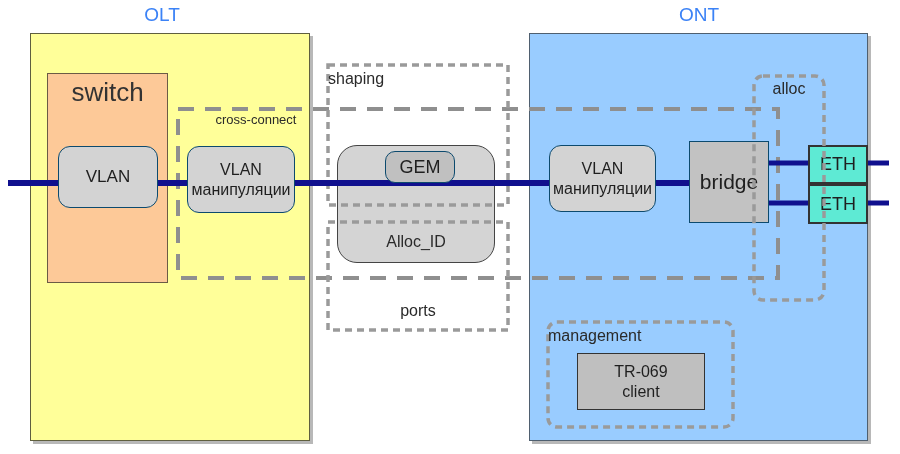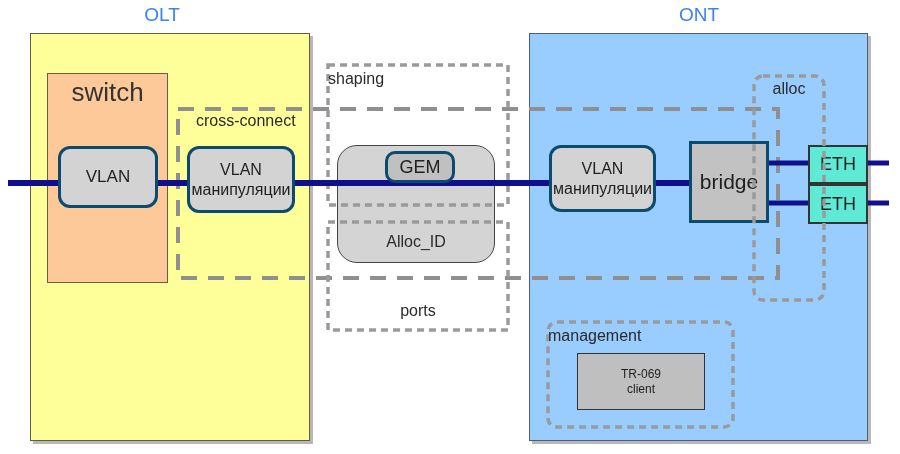--- a/index.html
+++ b/index.html
@@ -20,40 +20,40 @@
   .switch-box{left:47px;top:73px;width:121px;height:210px;background:#FDC998;
     border:1px solid #6b5b45;z-index:2;text-align:center;}
   .switch-label{font-size:26px;color:#333;padding-top:3px;}
   
   .alloc-container{left:337px;top:145px;width:158px;height:118px;background:#D4D4D4;
     border:1px solid #444;border-radius:20px;z-index:2;}
   .alloc-id-label{position:absolute;left:0;bottom:11px;width:100%;text-align:center;
     font-size:16px;color:#2a2a2a;}
   
   .dash-label{z-index:3;font-size:16px;color:#2a2a2a;}
-  .cross-connect-label{left:196px;top:112px;width:120px;font-size:16px;}
+  .cross-connect-label{left:196px;top:112px;width:120px;font-size:13px;text-align:center;}
   .shaping-label{left:328px;top:70px;width:180px;text-align:left;}
   .alloc-label{left:328px;top:302px;width:180px;text-align:center;}
   .management-label{left:548px;top:327px;width:185px;text-align:left;}
   .ports-label{left:754px;top:80px;width:70px;text-align:center;z-index:6;}
   
-  .node{z-index:5;background:#D3D3D3;border:3px solid #0c4a6e;display:flex;
+  .node{z-index:5;background:#D3D3D3;border:1px solid #0c4a6e;display:flex;
     flex-direction:column;align-items:center;justify-content:center;text-align:center;}
   .rounded{border-radius:12px;}
   .vlan-box{left:58px;top:146px;width:100px;height:62px;font-size:17px;}
   .olt-vlan-manip{left:187px;top:146px;width:108px;height:67px;font-size:16px;line-height:1.2;}
   .ont-vlan-manip{left:549px;top:145px;width:107px;height:67px;font-size:16px;line-height:1.2;}
   .gem-box{left:385px;top:151px;width:70px;height:32px;background:#C0C0C0;
     border-radius:10px;font-size:18px;}
   .bridge-box{left:689px;top:141px;width:80px;height:82px;background:#C2C2C2;font-size:21px;}
   .eth-box{background:#5eead4;border:2px solid #333;font-size:18px;}
   .eth1{left:808px;top:145px;width:60px;height:39px;}
   .eth2{left:808px;top:184px;width:60px;height:40px;}
   .tr069-box{left:577px;top:353px;width:128px;height:57px;background:#BFBFBF;
-    border:1px solid #333;font-size:12px;line-height:1.25;}
+    border:1px solid #333;font-size:16px;line-height:1.25;}
   .z3{z-index:3;} .z4{z-index:4;} .z6{z-index:6;}
 </style>
 </head>
 <body>
 
 <div class="canvas">
 
   <div class="abs region-title" style="left:127px;top:4px;width:70px;">OLT</div>
   <div class="abs region-title" style="left:664px;top:4px;width:70px;">ONT</div>
 

